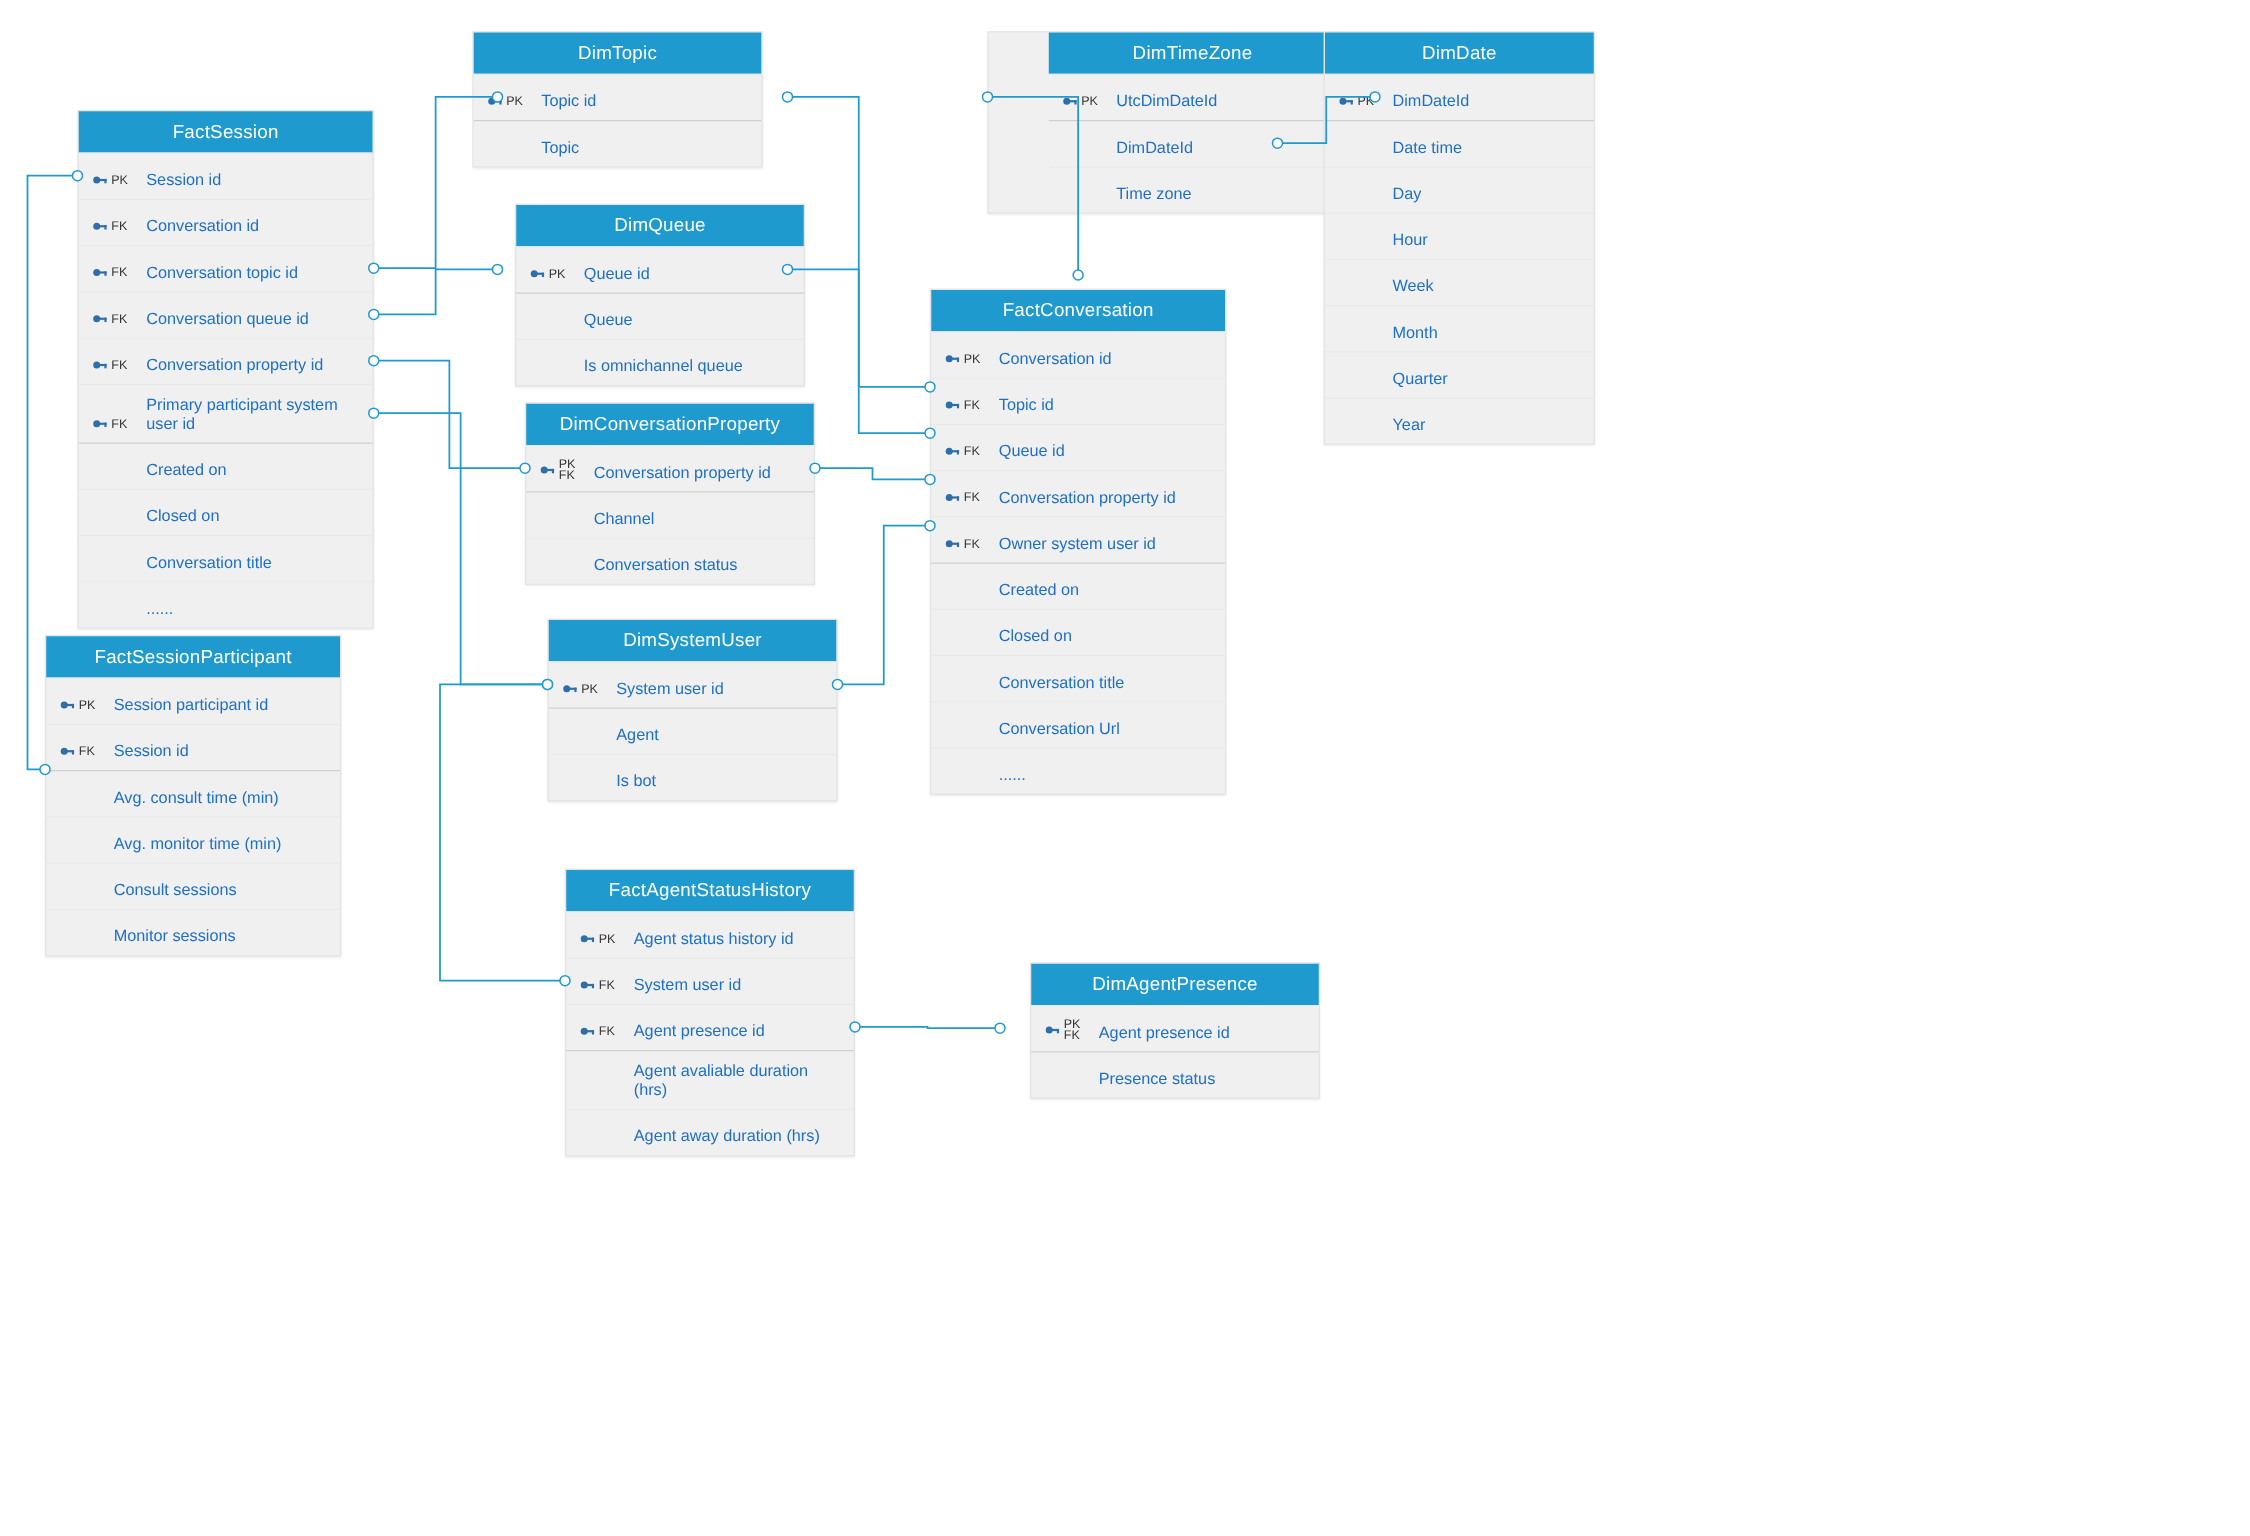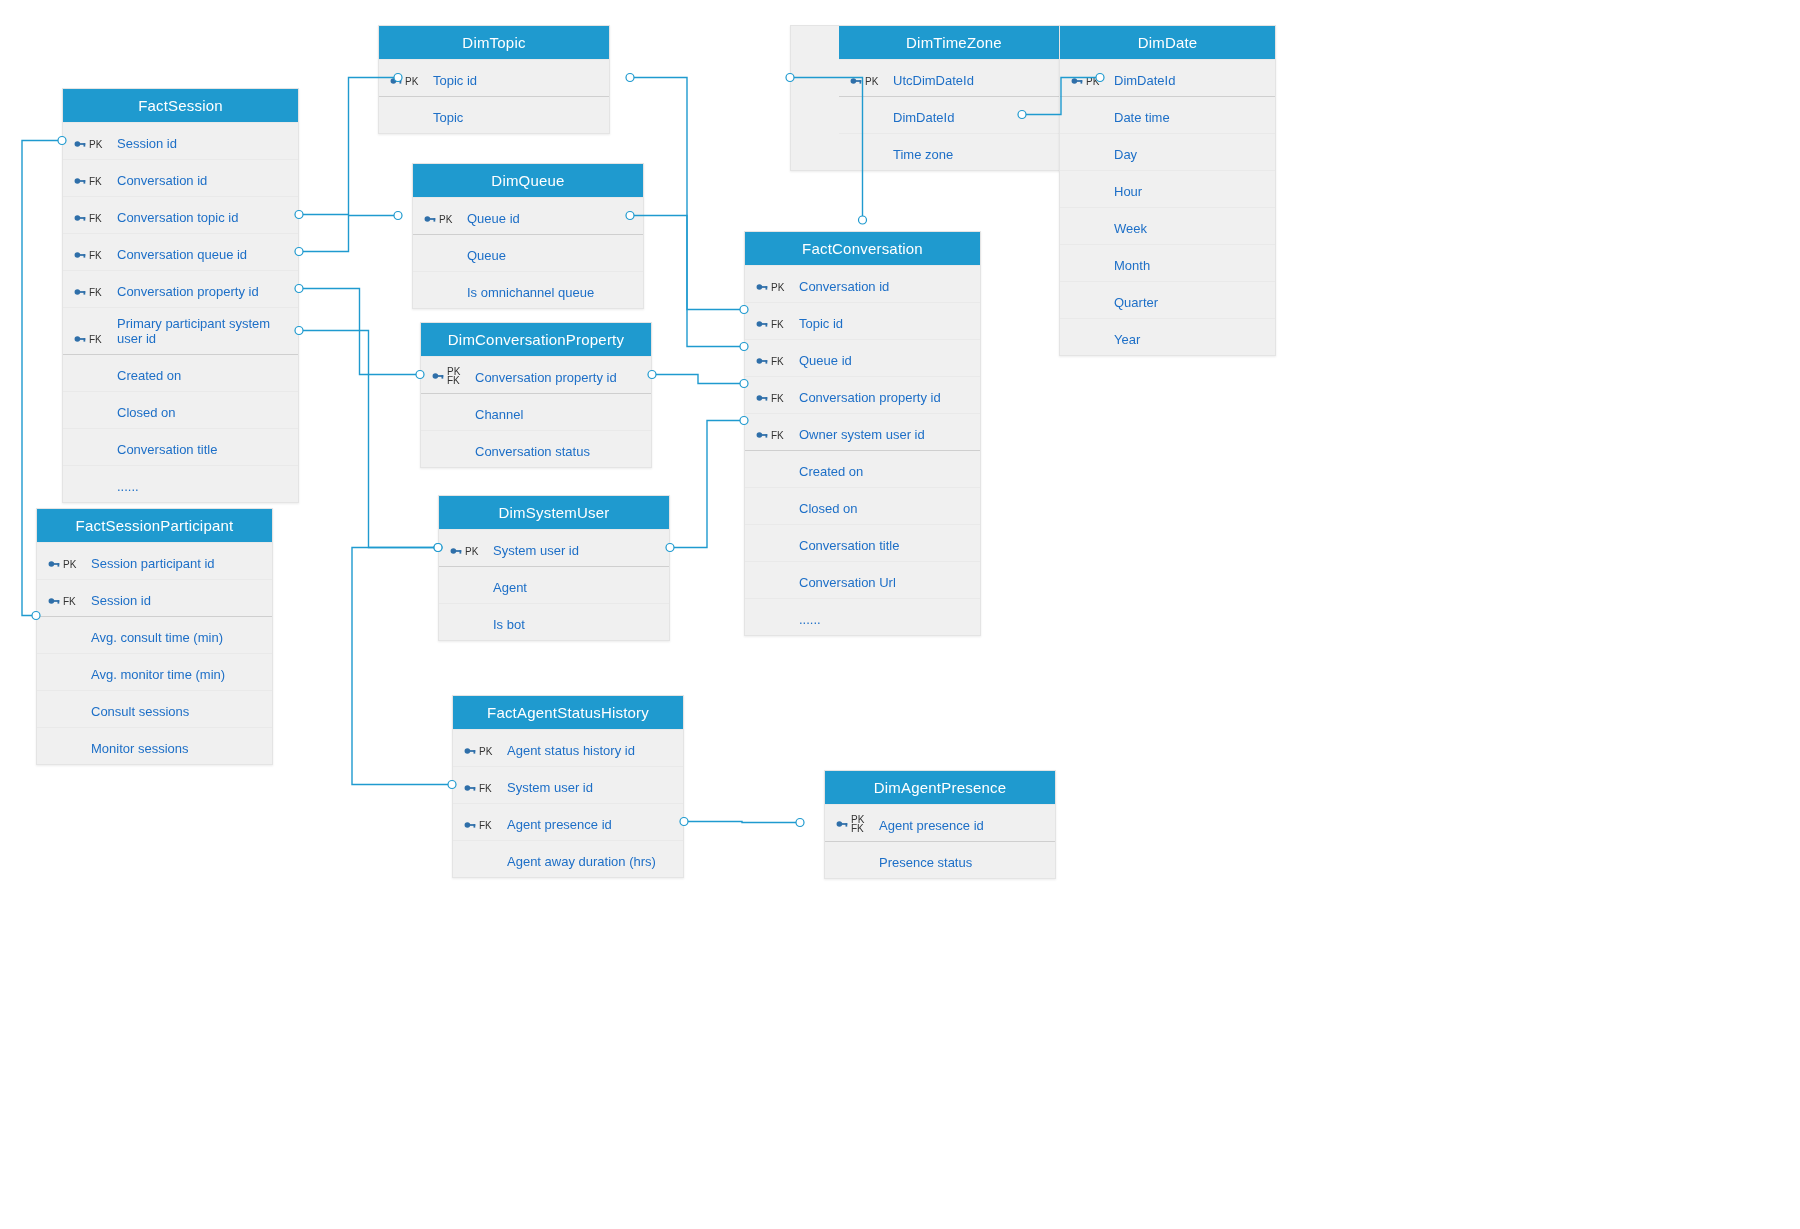--- a/index.html
+++ b/index.html
@@ -288,20 +288,24 @@
           <span class="key-icon">
             <svg viewBox="0 0 16 16">
               <circle cx="5" cy="8" r="3.2" fill="#2f6fa9"></circle>
               <rect x="7" y="7" width="7" height="2" fill="#2f6fa9"></rect>
               <rect x="12" y="7" width="2" height="4" fill="#2f6fa9"></rect>
             </svg>
           </span>
           <span class="ktxt">FK</span>
         </div>
         <div class="lbl">Agent presence id</div>
+      </div>
+      <div class="row sep">
+        <div class="keycol"></div>
+        <div class="lbl">Agent avaliable duration (hrs)</div>
       </div>
       <div class="row">
         <div class="keycol"></div>
         <div class="lbl">Agent away duration (hrs)</div>
       </div>
     </div>
     <div class="entity" style="left: 790px; top: 25px; width: 230px; padding-left: 48px;">
       <div class="title">DimTimeZone</div>
       <div class="row">
         <div class="keycol">

